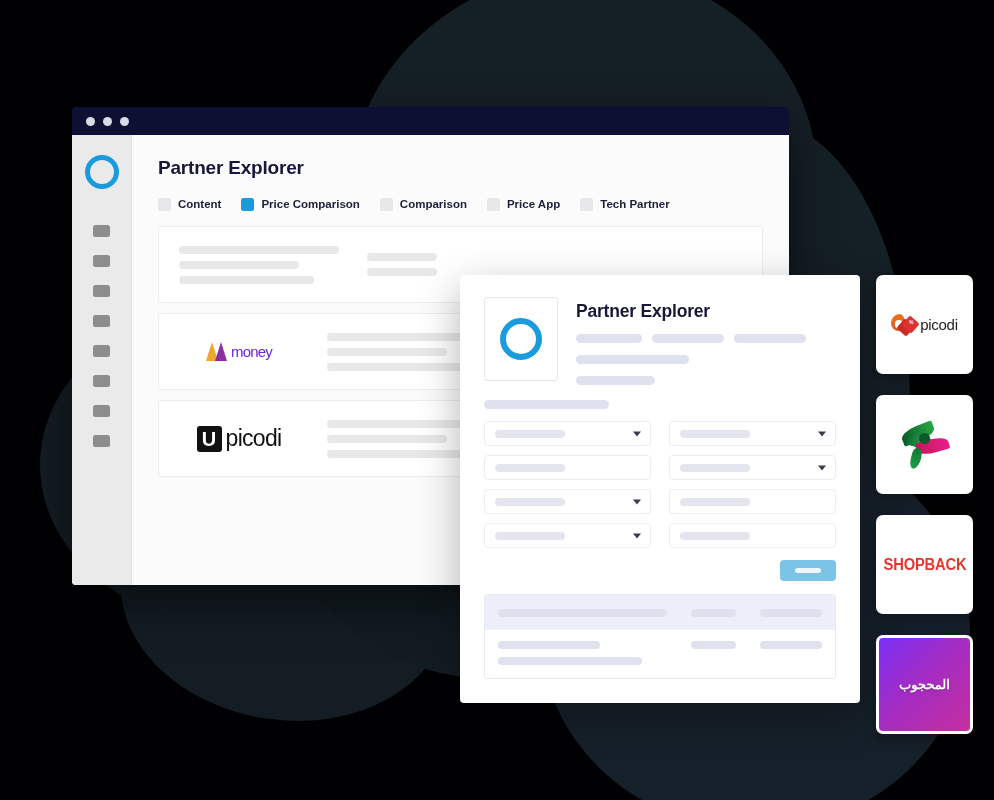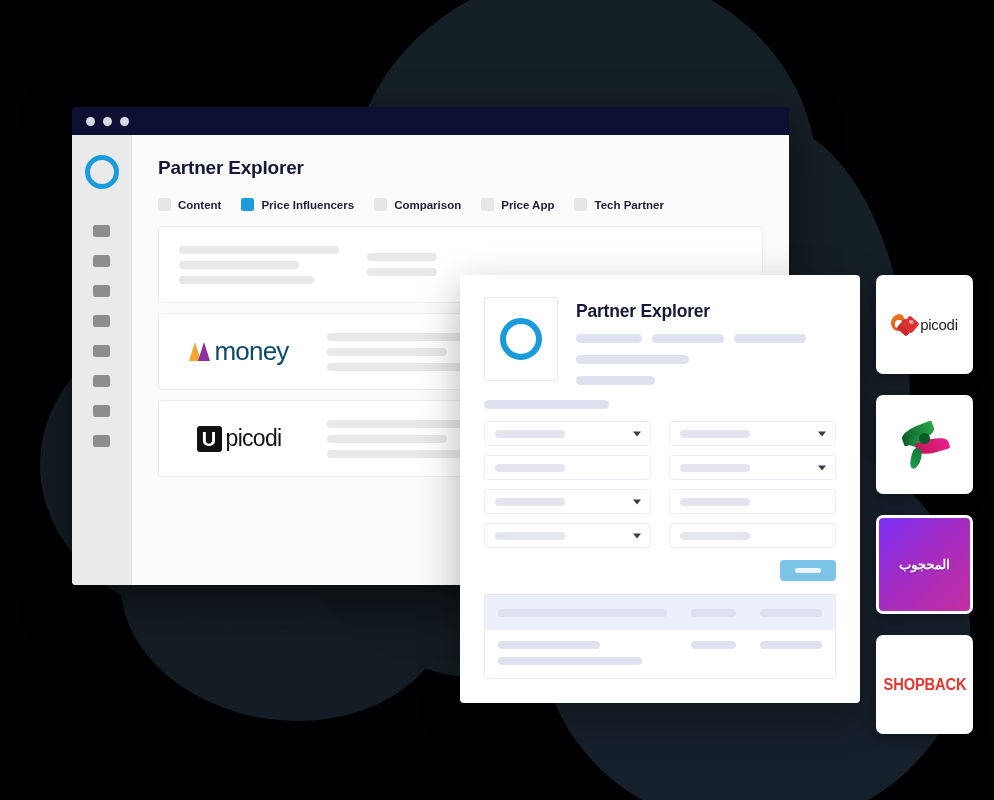--- a/index.html
+++ b/index.html
@@ -77,21 +77,21 @@
     display:flex; align-items:center; padding:0 12px; position:relative;
   }
   .searchbar input {
     border:0; outline:0; flex:1; font-size:11.5px; color:#6c6c7a;
     font-family:"Liberation Sans", sans-serif; background:transparent;
   }
   .searchbar input::placeholder { color:#8b8b97; }
   .search-icon svg { display:block; }
 
   .filters { display:flex; align-items:center; gap:20px; margin-top:19px; }
-  .filter { display:flex; align-items:center; gap:7px; }
+  .filter { display:flex; gap:7px; }
   .chk { width:13px; height:13px; border-radius:2.5px; background:#e7e7ea; }
   .chk.on { background:#1a9bdc; }
   .filter-label { font-size:11.5px; font-weight:700; color:#1d1d3c; }
 
   .rows { margin-top:15px; display:flex; flex-direction:column; gap:10px; }
   .prow {
     height:77px; background:#fff; border:1px solid #ededf1; border-radius:3px;
     display:flex; align-items:center; padding:0 20px; gap:28px;
   }
   .logo-cell { width:120px; flex:0 0 120px; display:flex; align-items:center; justify-content:center; }
@@ -119,21 +119,21 @@
 
   
   .money { display:flex; align-items:center; gap:3px; }
   .money-mark { position:relative; width:22px; height:19px; }
   .money-mark .m1, .money-mark .m2 {
     position:absolute; bottom:0; width:0; height:0;
     border-left:6px solid transparent; border-right:6px solid transparent;
   }
   .money-mark .m1 { left:0; border-bottom:19px solid #f0a72c; }
   .money-mark .m2 { left:9px; border-bottom:19px solid #8e2fa0; }
-  .money-word { font-size:26px; font-weight:400; color:#0c4a6e; letter-spacing:-.8px; }
+  .money-word { font-size:15px; font-weight:400; color:#6d28d9; letter-spacing:-.8px; }
 
   
   .uswitch { display:flex; align-items:center; gap:4px; }
   .u-box {
     width:25px; height:26px; background:#111; border-radius:3px;
     display:flex; align-items:center; justify-content:center;
     color:#fff; font-size:20px; font-weight:700; line-height:1;
   }
   .u-word { font-size:23px; font-weight:400; color:#111; letter-spacing:-.7px; }
 
@@ -297,21 +297,21 @@
       <div class="page-title">Partner Explorer</div>
 
 
       <div class="filters">
         <div class="filter">
           <span class="chk"></span>
           <span class="filter-label">Content</span>
         </div>
         <div class="filter">
           <span class="chk on"></span>
-          <span class="filter-label">Price Influencers</span>
+          <span class="filter-label">Price Comparison</span>
         </div>
         <div class="filter">
           <span class="chk"></span>
           <span class="filter-label">Comparison</span>
         </div>
         <div class="filter">
           <span class="chk"></span>
           <span class="filter-label">Price App</span>
         </div>
         <div class="filter">
@@ -473,21 +473,21 @@
   <div class="pcard">
     <span class="bird">
       <span class="wing-g"></span>
         <span class="wing-g2"></span>
       <span class="wing-p"></span>
         <span class="tail"></span>
         <span class="head"></span>
     </span>
   </div>
 
+  <div class="pcard">
+    <span class="shopback">SHOPBACK</span>
+  </div>
+
   <div class="pcard arabic">
     <span class="arabic-text">المحجوب</span>
   </div>
 
-  <div class="pcard">
-    <span class="shopback">SHOPBACK</span>
-  </div>
-
 </div>
 
 </body></html>

